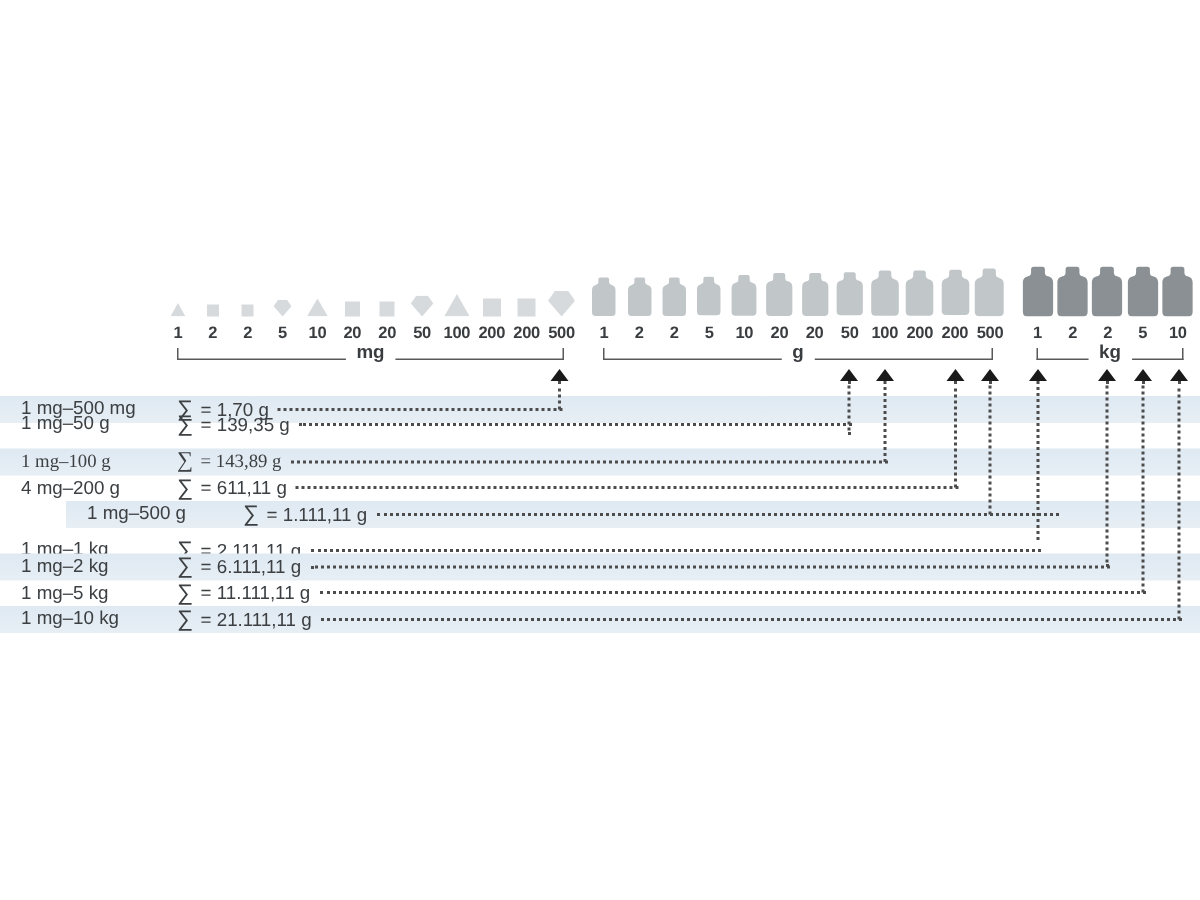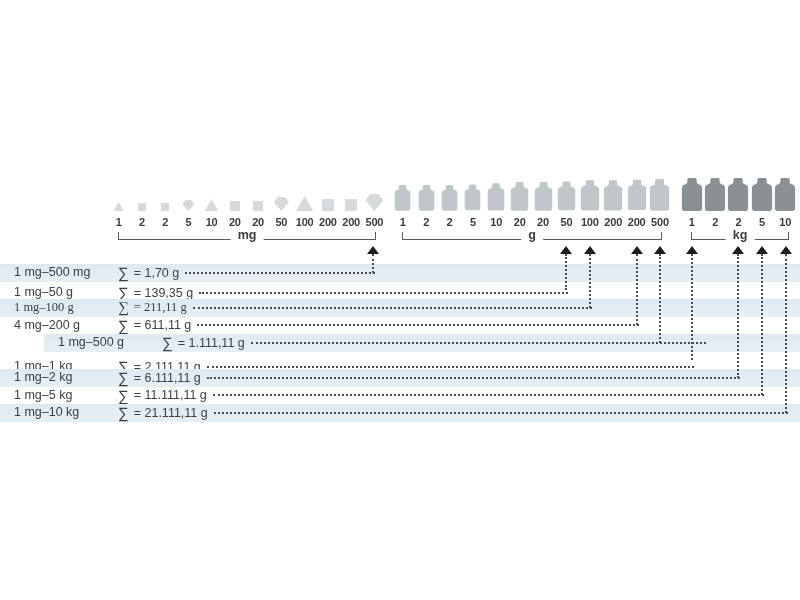--- a/index.html
+++ b/index.html
@@ -42,33 +42,33 @@
 <div class="stage">
   <div id="rows-layer">
       <div class="row striped" style="top: 264px;">
         <span class="range-label">1 mg–500 mg</span>
         <div class="sumline" style="width: 257px;">
           <span class="sigma">∑</span>
           <span class="sum-text">= 1,70 g</span>
           <div class="leader"></div>
         </div>
       </div>
-      <div class="row" style="top: 284px; text-decoration: underline;">
+      <div class="row" style="top: 274px; text-decoration: underline;">
         <span class="range-label">1 mg–50 g</span>
         <div class="sumline" style="width: 450px;">
           <span class="sigma">∑</span>
           <span class="sum-text">= 139,35 g</span>
           <div class="leader"></div>
         </div>
       </div>
       <div class="row striped" style="top: 299px; font-family: Liberation Serif, serif;">
         <span class="range-label">1 mg–100 g</span>
         <div class="sumline" style="width: 474px;">
           <span class="sigma">∑</span>
-          <span class="sum-text">= 211,11 g</span>
+          <span class="sum-text">= 143,89 g</span>
           <div class="leader"></div>
         </div>
       </div>
       <div class="row" style="top: 316.5px;">
         <span class="range-label">4 mg–200 g</span>
         <div class="sumline" style="width: 521px;">
           <span class="sigma">∑</span>
           <span class="sum-text">= 611,11 g</span>
           <div class="leader"></div>
         </div>

